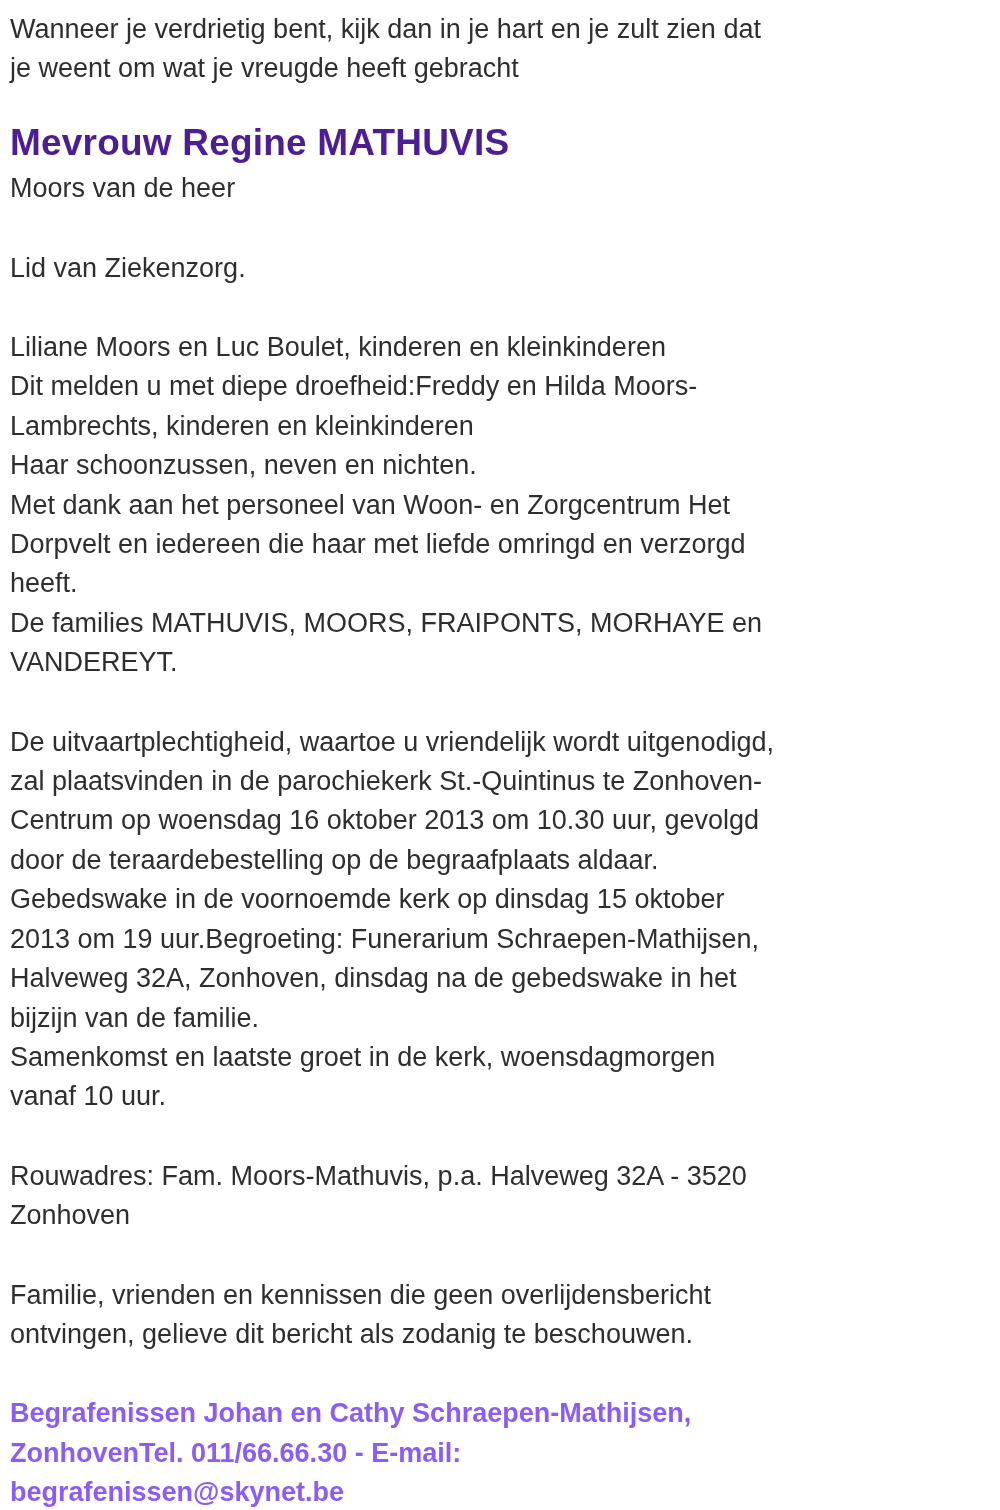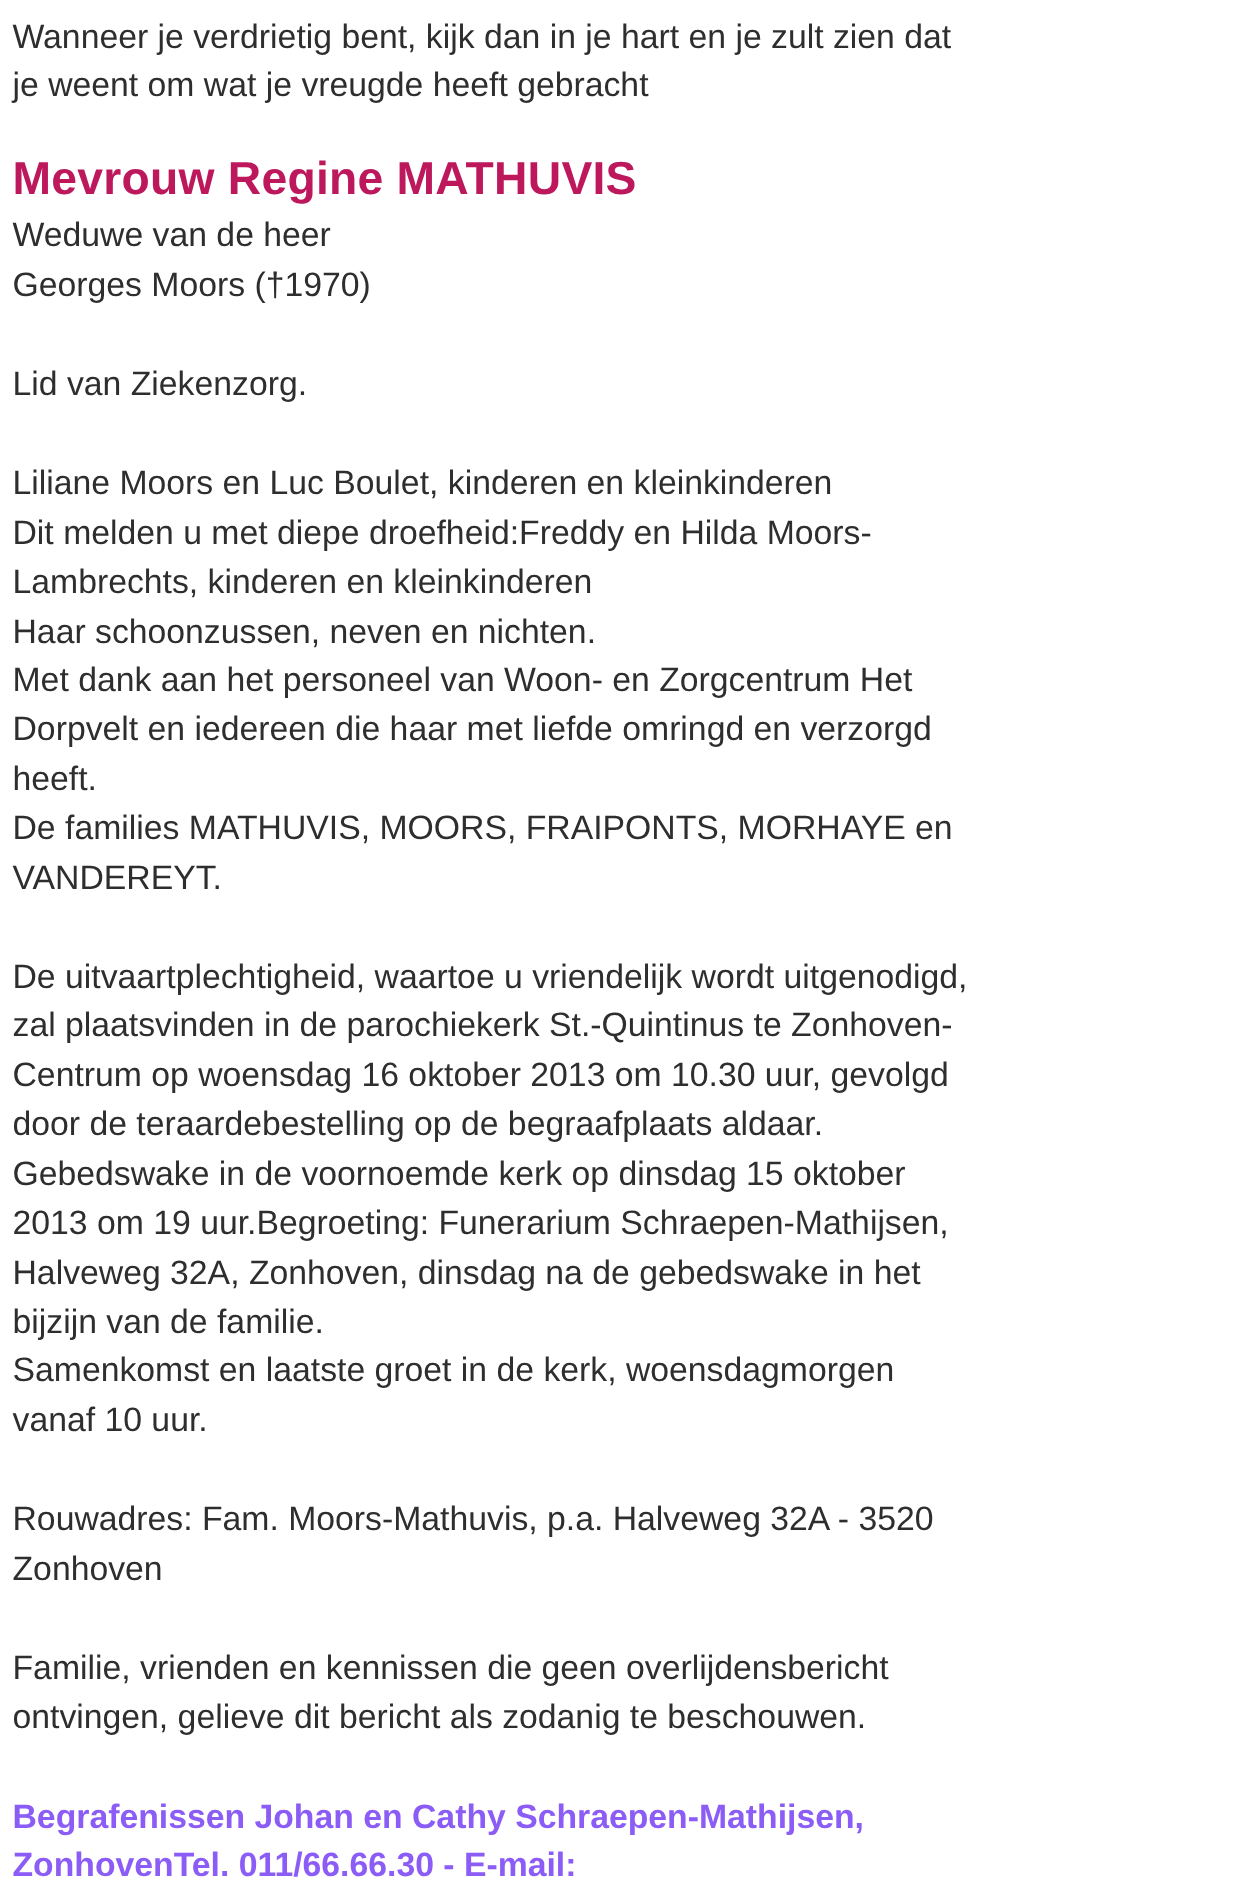--- a/index.html
+++ b/index.html
@@ -20,21 +20,21 @@
     font-weight: 400;
   }
   .epigraph {
     margin: 0;
   }
   .title {
     margin: 32px 0 4px 0;
     font-size: 37px;
     line-height: 1.2;
     font-weight: 700;
-    color: #be185d;
+    color: #4c1d95;
     letter-spacing: 0.2px;
   }
   .relation-line {
     margin: 0;
   }
   .block {
     margin: 40px 0 0 0;
   }
   .line {
     margin: 0;
@@ -47,22 +47,21 @@
 </style>
 </head>
 <body>
 
 <div class="page">
 
   <p class="epigraph">Wanneer je verdrietig bent, kijk dan in je hart en je zult zien dat je weent om wat je vreugde heeft gebracht</p>
 
   <h1 class="title">Mevrouw Regine MATHUVIS</h1>
 
-  <p class="relation-line">Weduwe van de heer</p>
-  <p class="relation-line">Georges Moors (†1970)</p>
+  <p class="relation-line">Moors van de heer</p>
 
   <p class="block">Lid van Ziekenzorg.</p>
 
 
   <div class="block">
     <p class="line">Liliane Moors en Luc Boulet, kinderen en kleinkinderen</p>
     <p class="line">Dit melden u met diepe droefheid:Freddy en Hilda Moors-Lambrechts, kinderen en kleinkinderen</p>
     <p class="line">Haar schoonzussen, neven en nichten.</p>
     <p class="line">Met dank aan het personeel van Woon- en Zorgcentrum Het Dorpvelt en iedereen die haar met liefde omringd en verzorgd heeft.</p>
     <p class="line">De families MATHUVIS, MOORS, FRAIPONTS, MORHAYE en VANDEREYT.</p>

